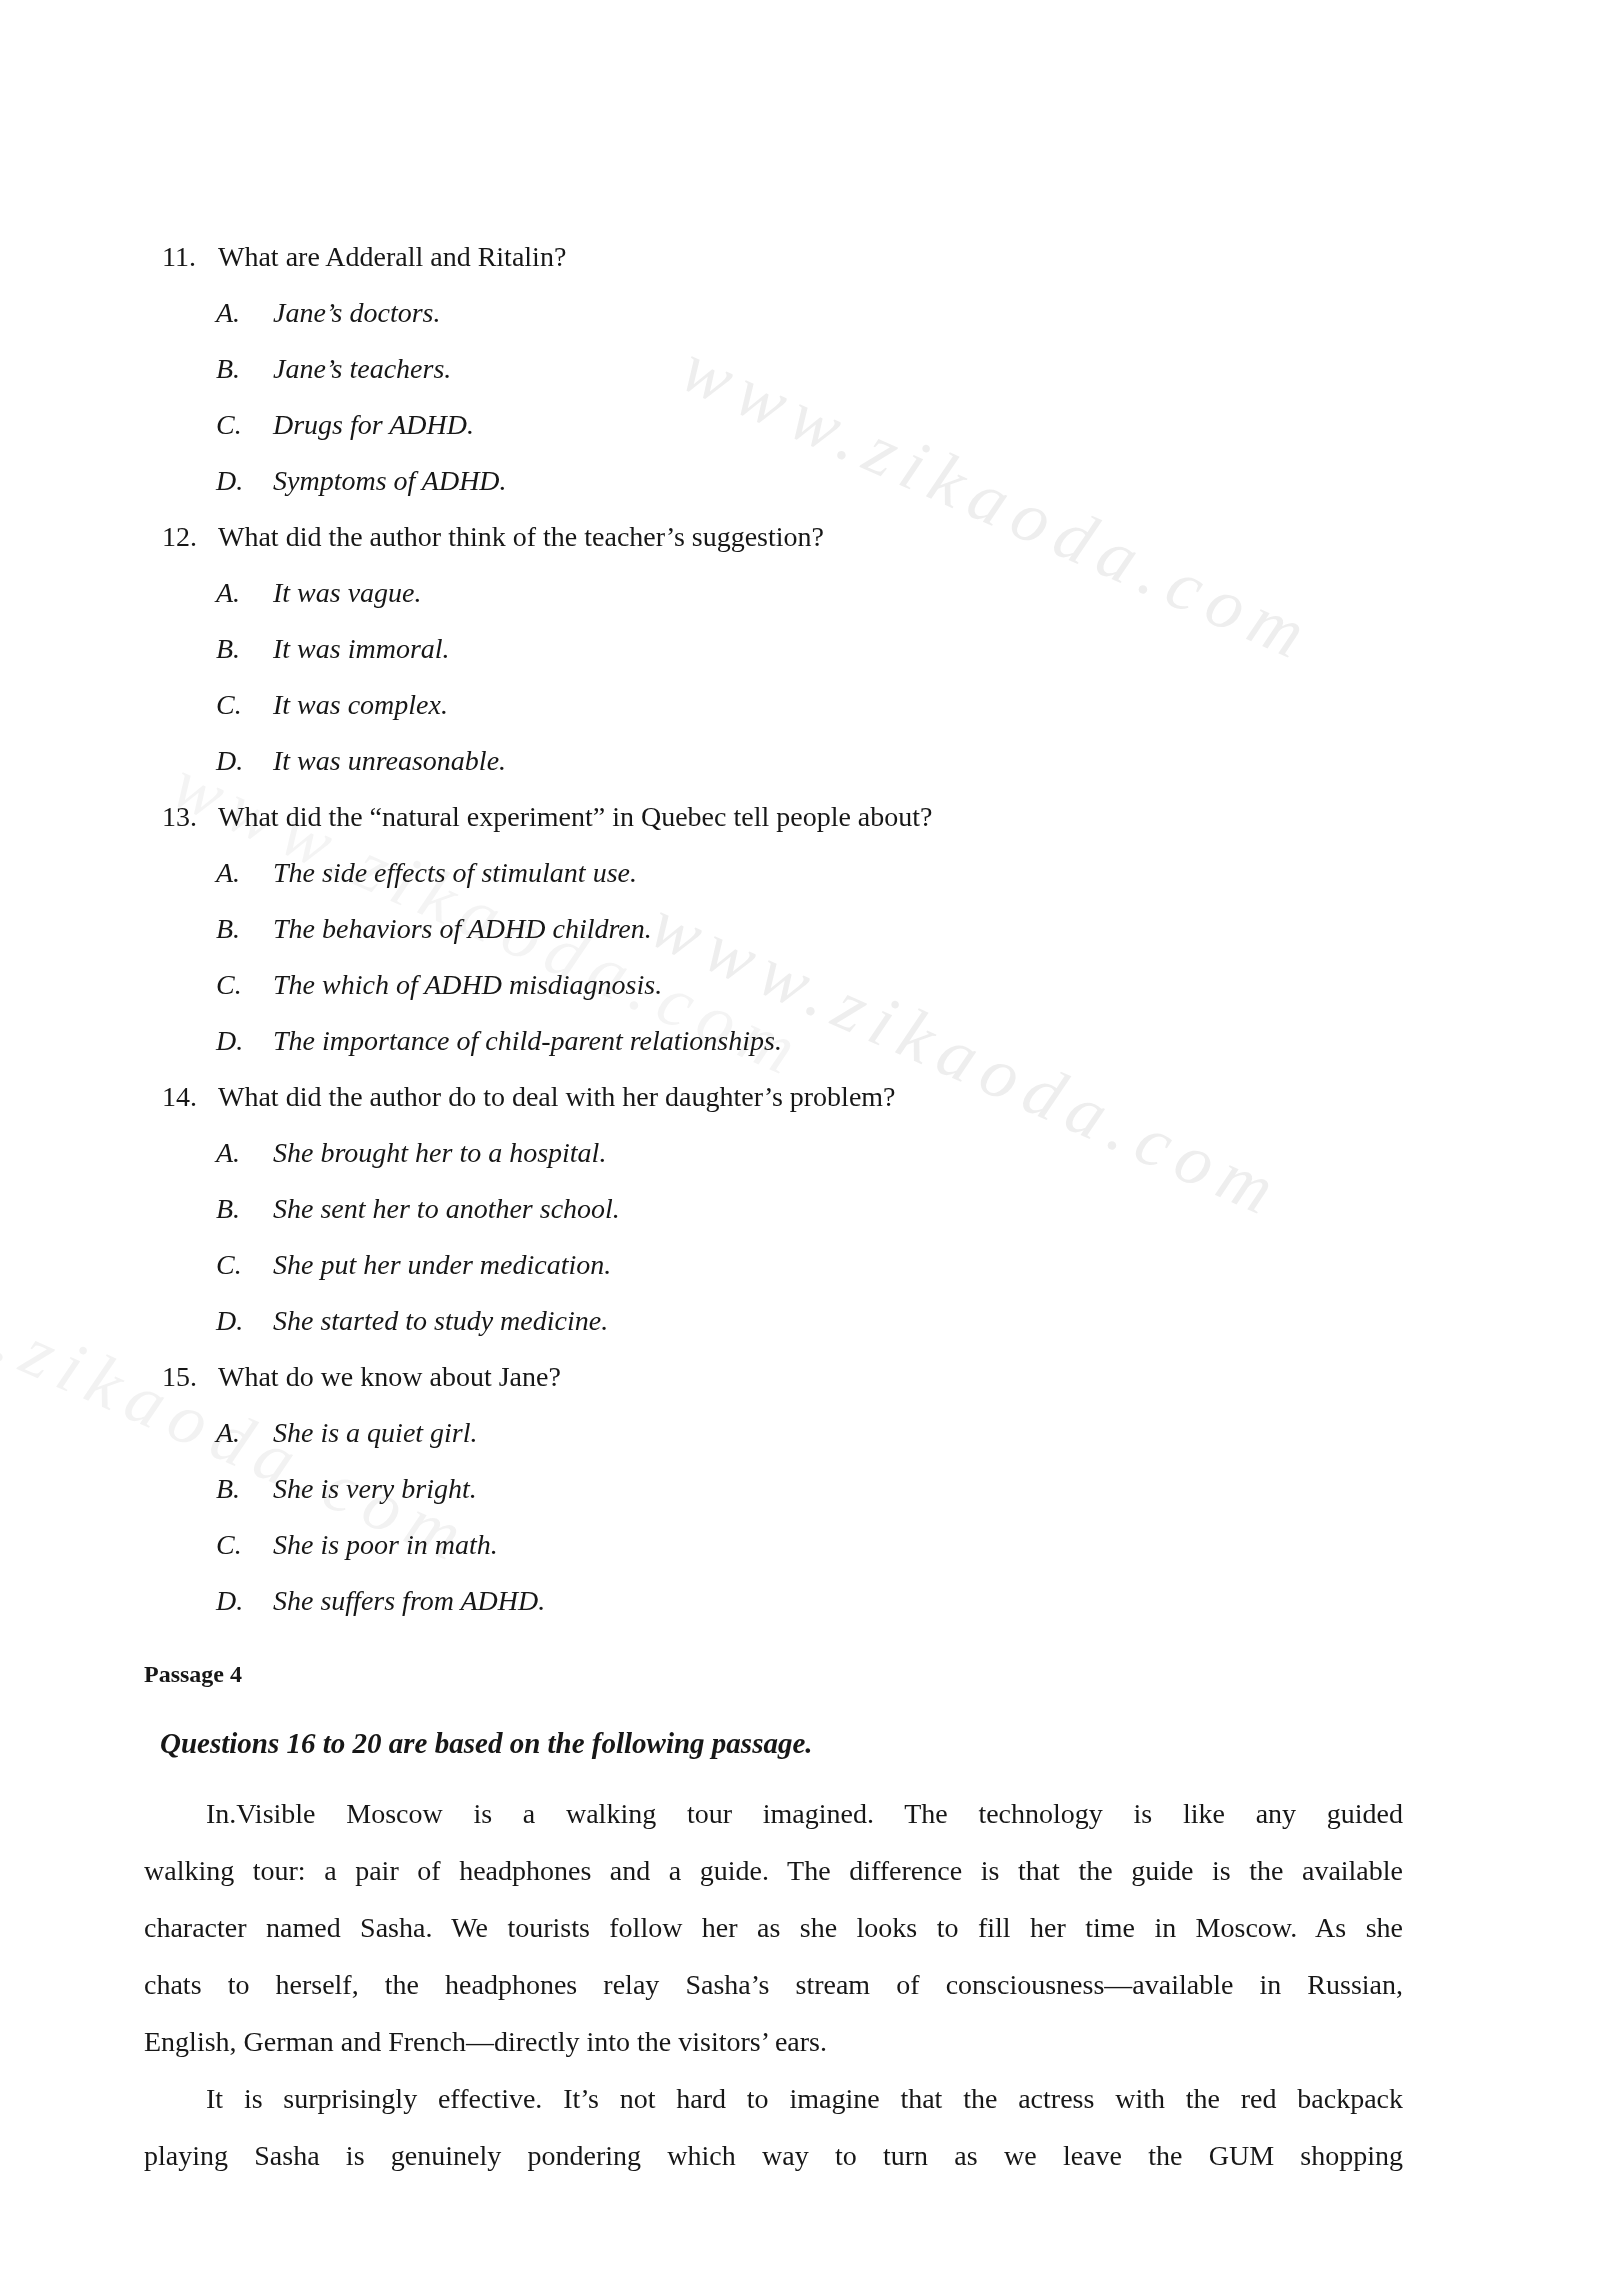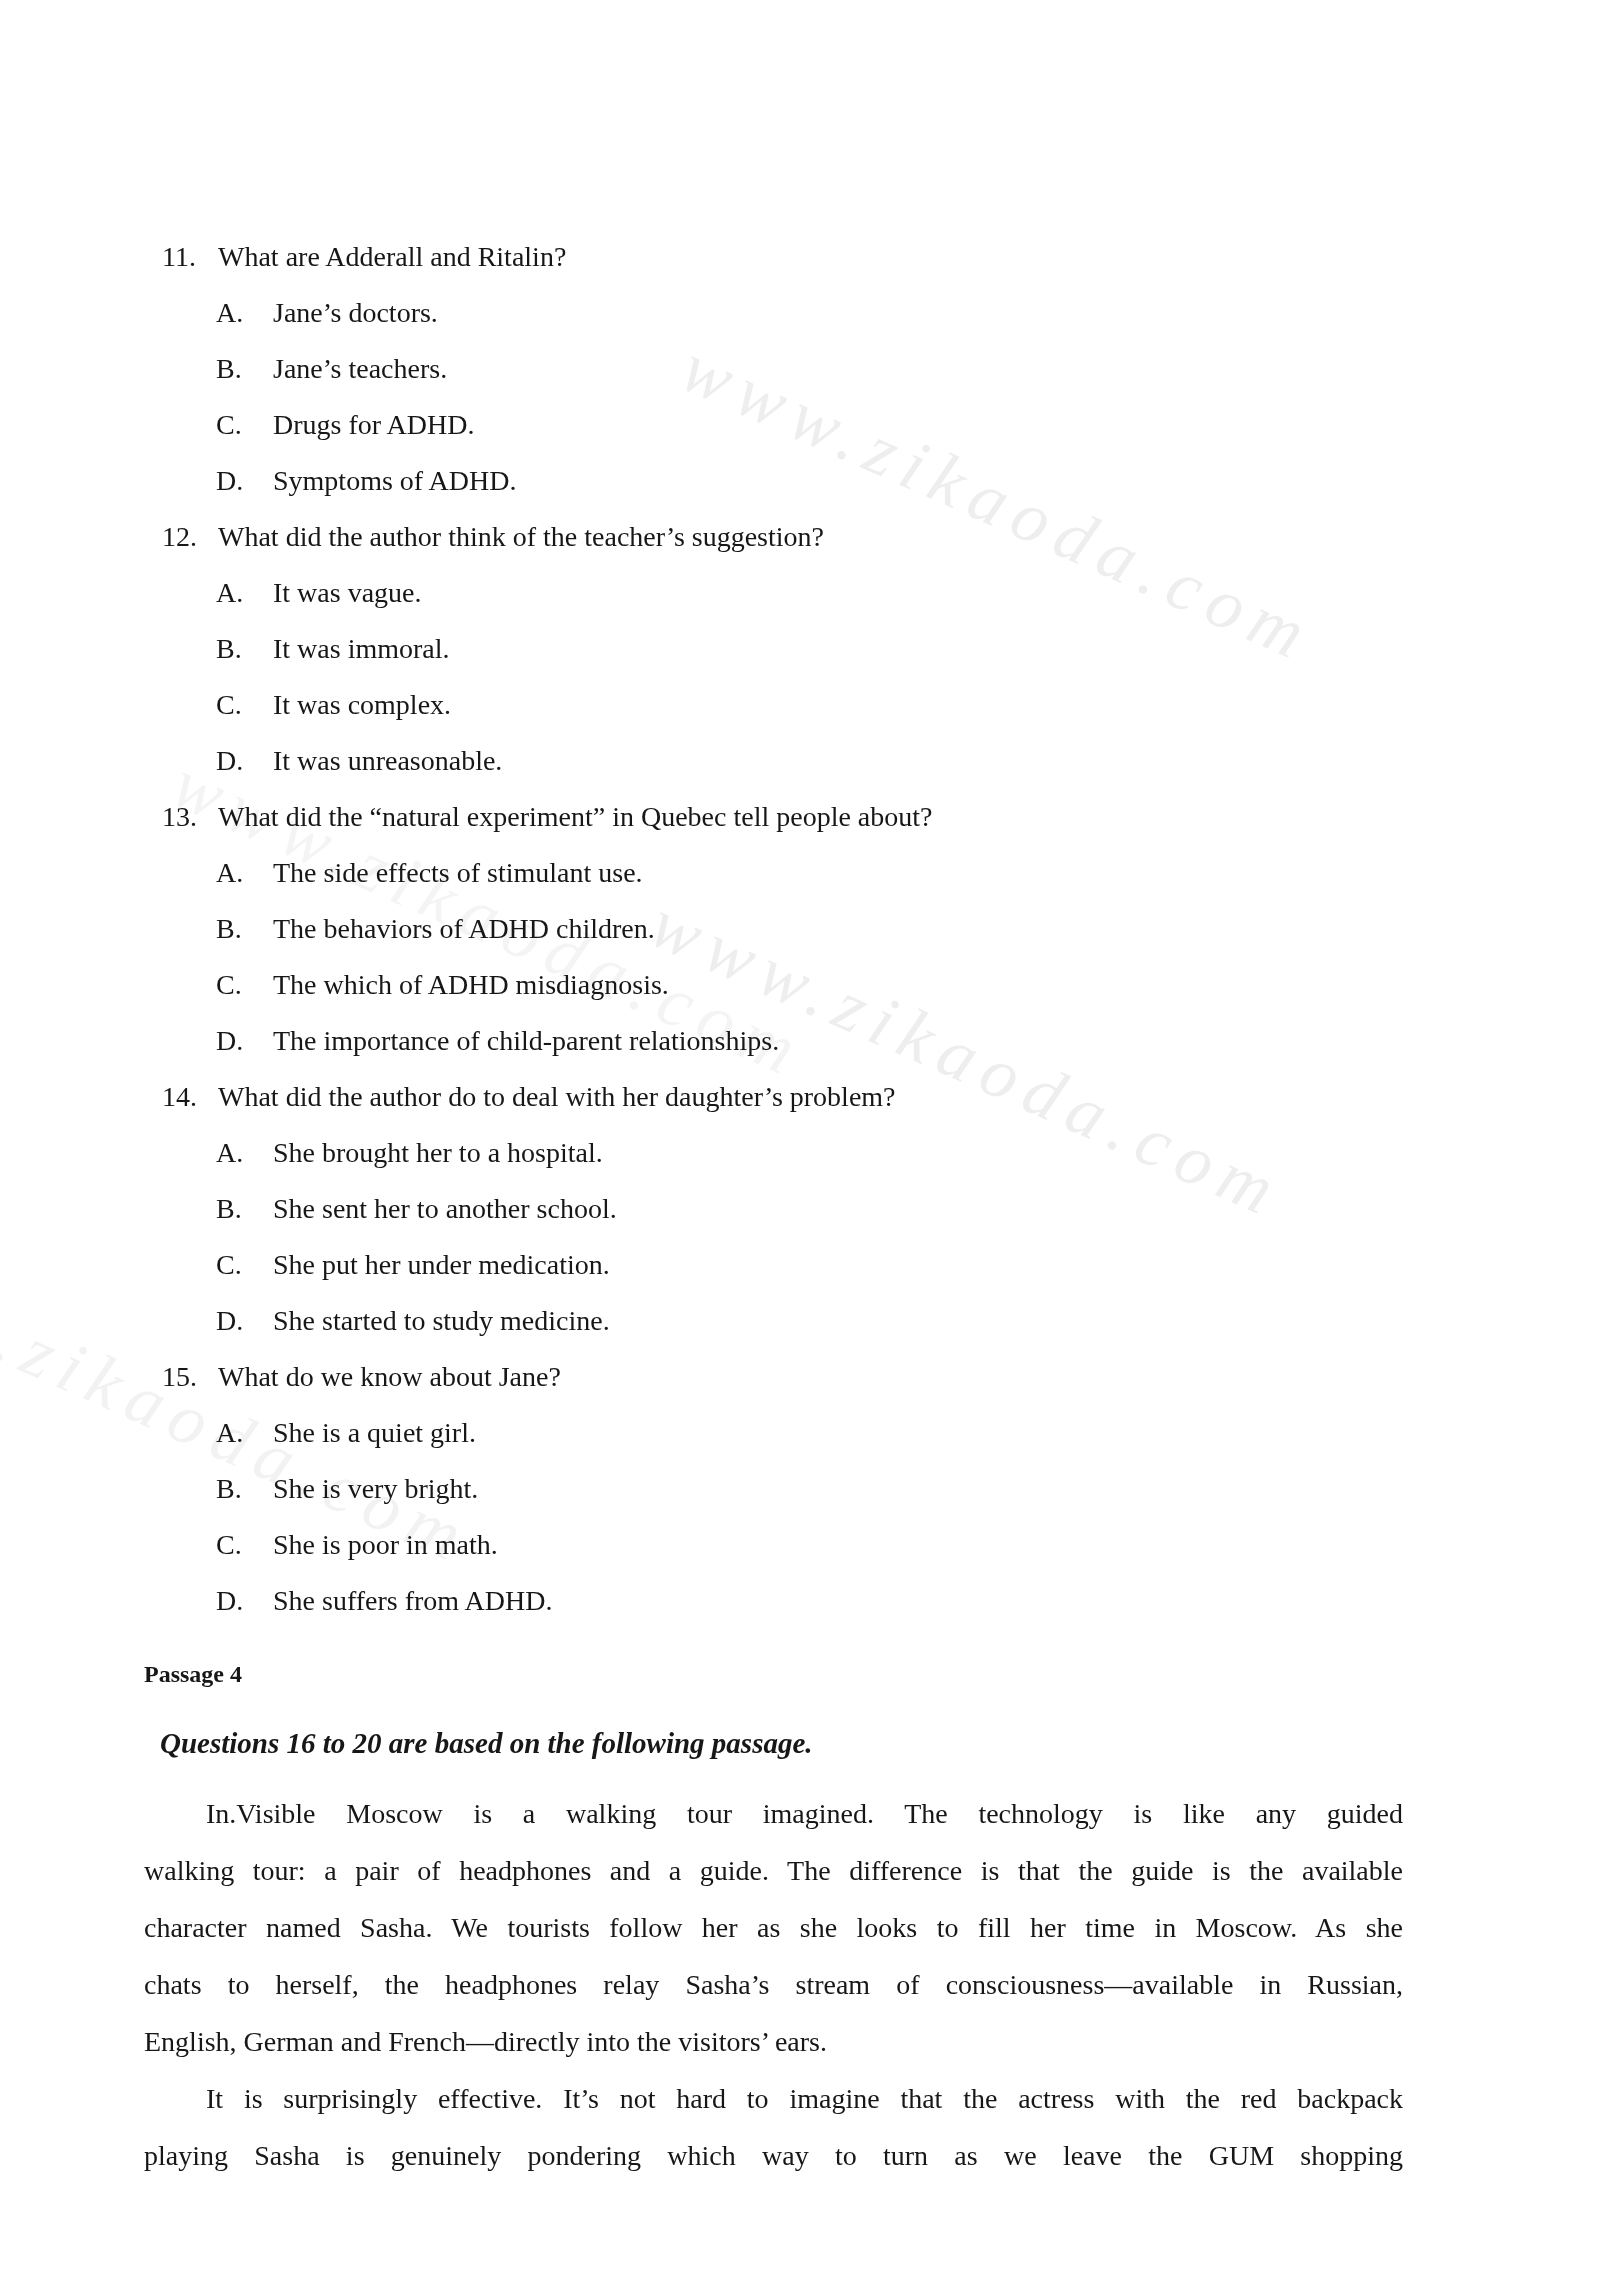--- a/index.html
+++ b/index.html
@@ -35,21 +35,21 @@
 
   .content {
     position:absolute;
     left:144px; top:229px;
     width:1259px;
     font-size:28px;
   }
 
   .qline  { height:56px; line-height:56px; white-space:nowrap; }
   .qnum   { display:inline-block; margin-left:18px; width:56px; }
-  .oline  { height:56px; line-height:56px; white-space:nowrap; }
+  .oline  { height:56px; line-height:56px; white-space:nowrap;font-style:italic; }
   .olet   { display:inline-block; margin-left:72px; width:57px; }
 
   .passage-heading {
     height:56px; line-height:56px;
     margin:17px 0 0 0;
     text-align:left;
     font-weight:bold;
     font-size:24px;
   }
   .passage-intro {

